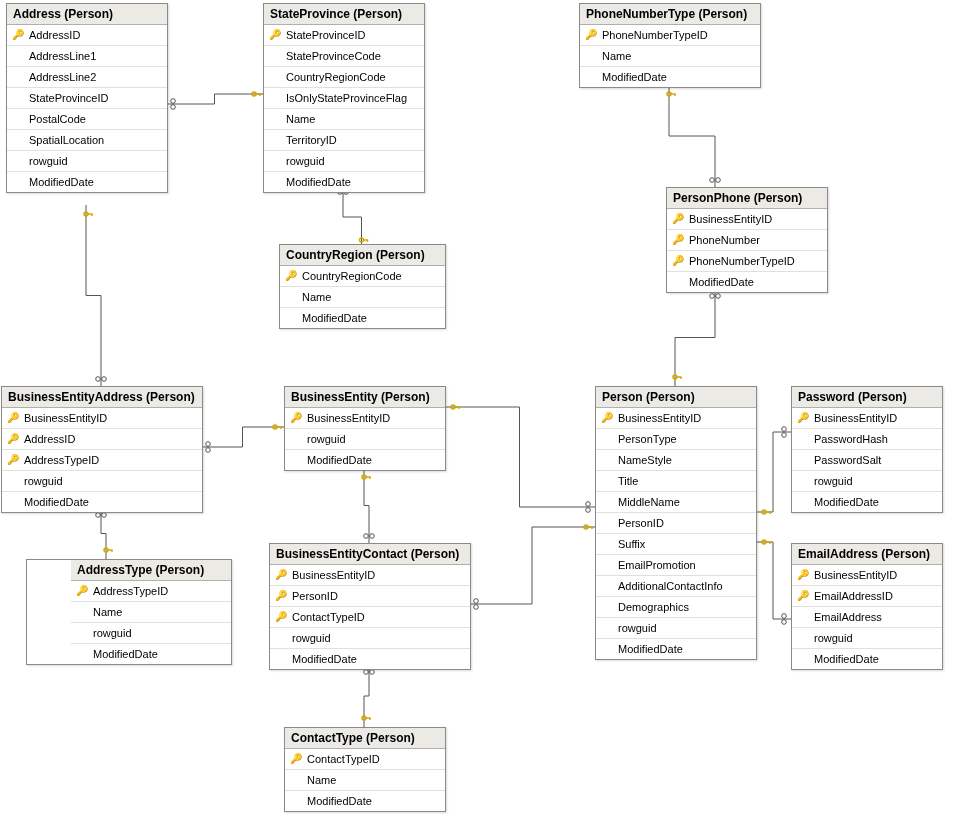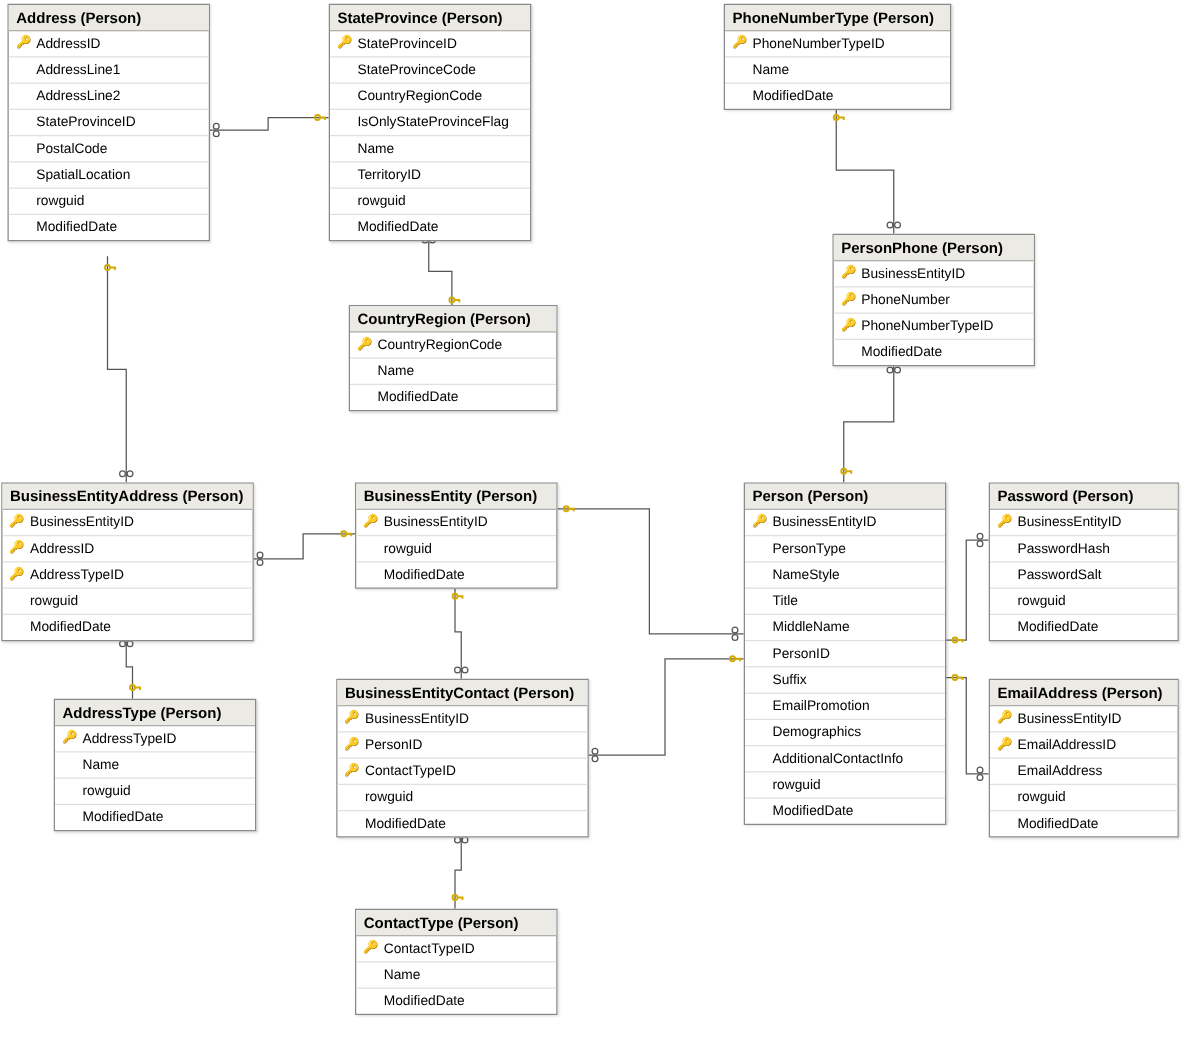--- a/index.html
+++ b/index.html
@@ -374,25 +374,25 @@
       <div class="entity-row">
         <span class="key-slot"></span>
         <span class="col-name">Suffix</span>
       </div>
       <div class="entity-row">
         <span class="key-slot"></span>
         <span class="col-name">EmailPromotion</span>
       </div>
       <div class="entity-row">
         <span class="key-slot"></span>
+        <span class="col-name">AdditionalContactInfo</span>
+      </div>
+      <div class="entity-row">
+        <span class="key-slot"></span>
         <span class="col-name">Demographics</span>
-      </div>
-      <div class="entity-row">
-        <span class="key-slot"></span>
-        <span class="col-name">AdditionalContactInfo</span>
       </div>
       <div class="entity-row">
         <span class="key-slot"></span>
         <span class="col-name">rowguid</span>
       </div>
       <div class="entity-row">
         <span class="key-slot"></span>
         <span class="col-name">ModifiedDate</span>
       </div>
     </div>
@@ -414,21 +414,21 @@
       </div>
       <div class="entity-row">
         <span class="key-slot"></span>
         <span class="col-name">rowguid</span>
       </div>
       <div class="entity-row">
         <span class="key-slot"></span>
         <span class="col-name">ModifiedDate</span>
       </div>
     </div>
-    <div class="entity" style="left: 43px; top: 559px; width: 160px;">
+    <div class="entity" style="left: 26px; top: 559px; width: 160px; padding-left: 44px;">
       <div class="entity-header">AddressType (Person)</div>
       <div class="entity-row">
         <span class="key-slot">
           <span class="pk-icon">🔑</span>
         </span>
         <span class="col-name">AddressTypeID</span>
       </div>
       <div class="entity-row">
         <span class="key-slot"></span>
         <span class="col-name">Name</span>

